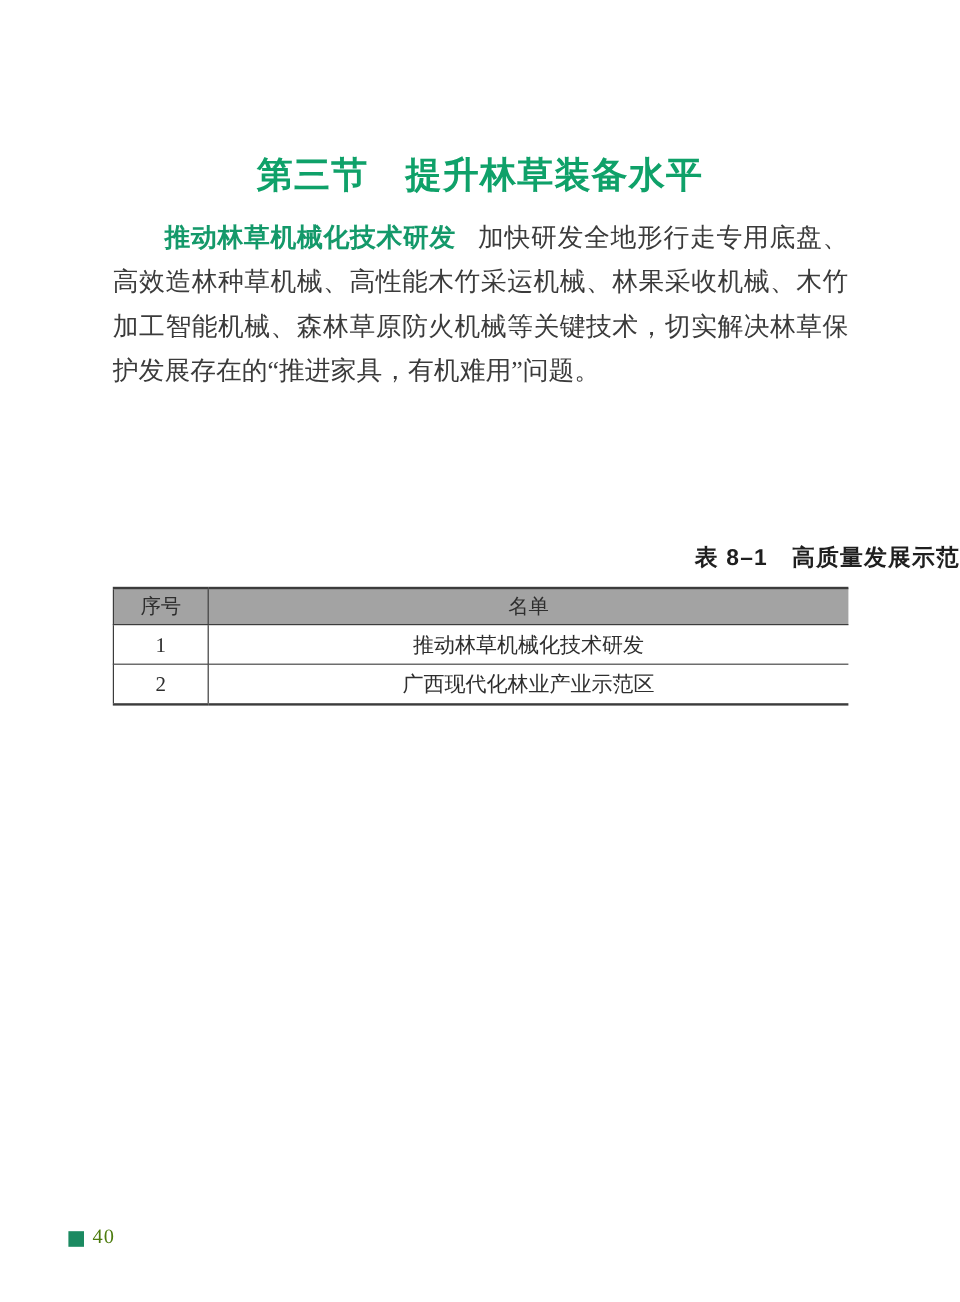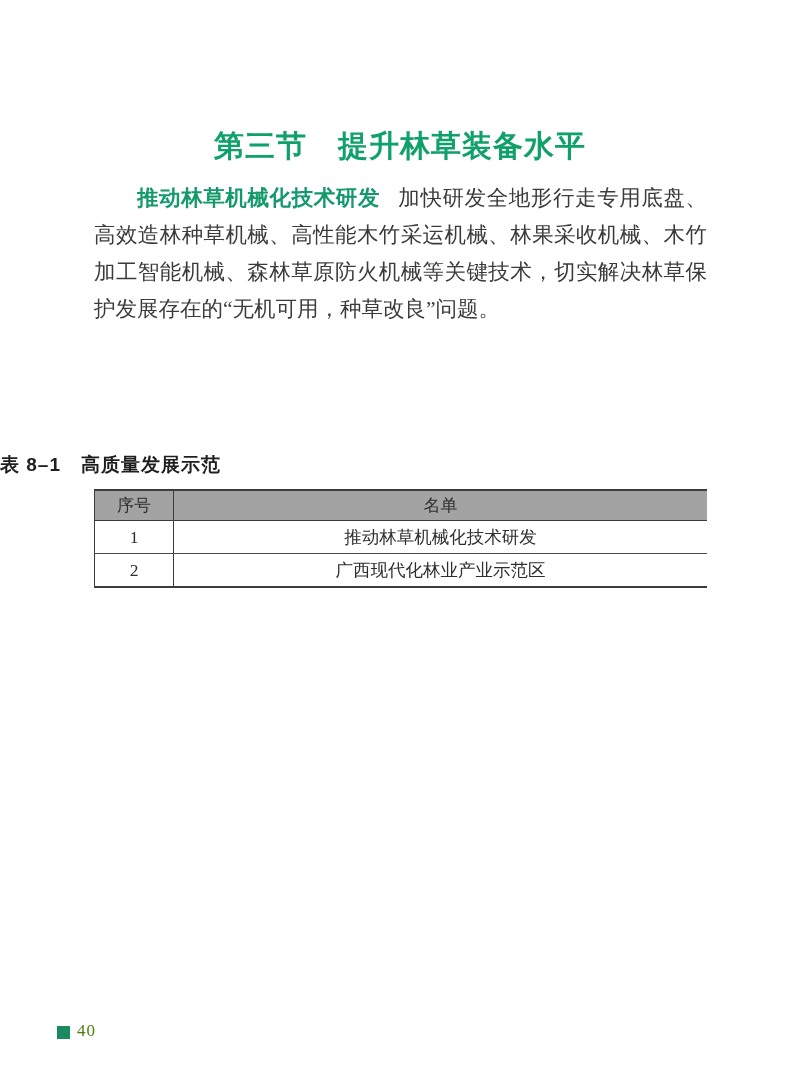--- a/index.html
+++ b/index.html
@@ -27,21 +27,21 @@
     margin:0;
     font-size:21.5px;line-height:37px;color:#3b3b3b;
     text-align:justify;text-indent:2em;
   }
   .para .lead{
     font-weight:700;color:#14996a;margin-right:0.85em;
   }
 
   
   .table-caption{
-    position:absolute;top:452px;left:0;width:800px;text-align:left;
+    position:absolute;top:452px;left:0;width:800px;text-align:right;
     font-family:"Liberation Sans","DejaVu Sans",sans-serif;
     font-size:19px;font-weight:700;color:#1f1f1f;letter-spacing:1px;
   }
 
   
   .demo-table{
     position:absolute;left:94px;top:489px;width:613px;
     border-collapse:collapse;table-layout:fixed;
     font-size:17.5px;color:#2e2e2e;
   }
@@ -75,21 +75,21 @@
   }
 </style>
 </head>
 <body>
 
 <div class="page">
 
   <h1 class="section-title">第三节　提升林草装备水平</h1>
 
   <div class="content">
-    <p class="para"><span class="lead">推动林草机械化技术研发</span><span>加快研发全地形行走专用底盘、高效造林种草机械、高性能木竹采运机械、林果采收机械、木竹加工智能机械、森林草原防火机械等关键技术，切实解决林草保护发展存在的“无机可用，种草改良”问题。</span></p>
+    <p class="para"><span class="lead">推动林草机械化技术研发</span><span>加快研发全地形行走专用底盘、高效造林种草机械、高性能木竹采运机械、林果采收机械、木竹加工智能机械、森林草原防火机械等关键技术，切实解决林草保护发展存在的“推进家具，有机难用”问题。</span></p>
   </div>
 
   <div class="table-caption">表 8–1　高质量发展示范</div>
 
   <table class="demo-table">
     <colgroup>
         <col class="col-no">
         <col>
       </colgroup>
     <thead>

